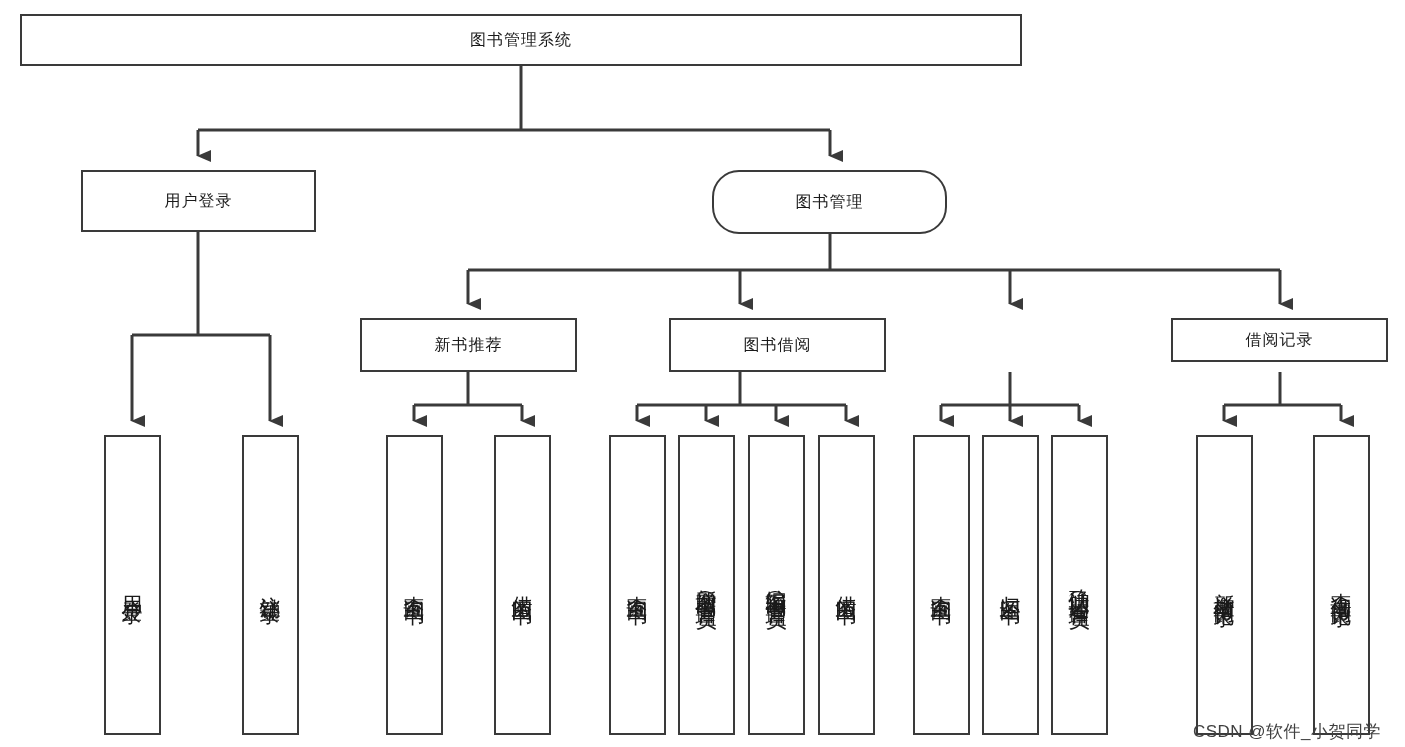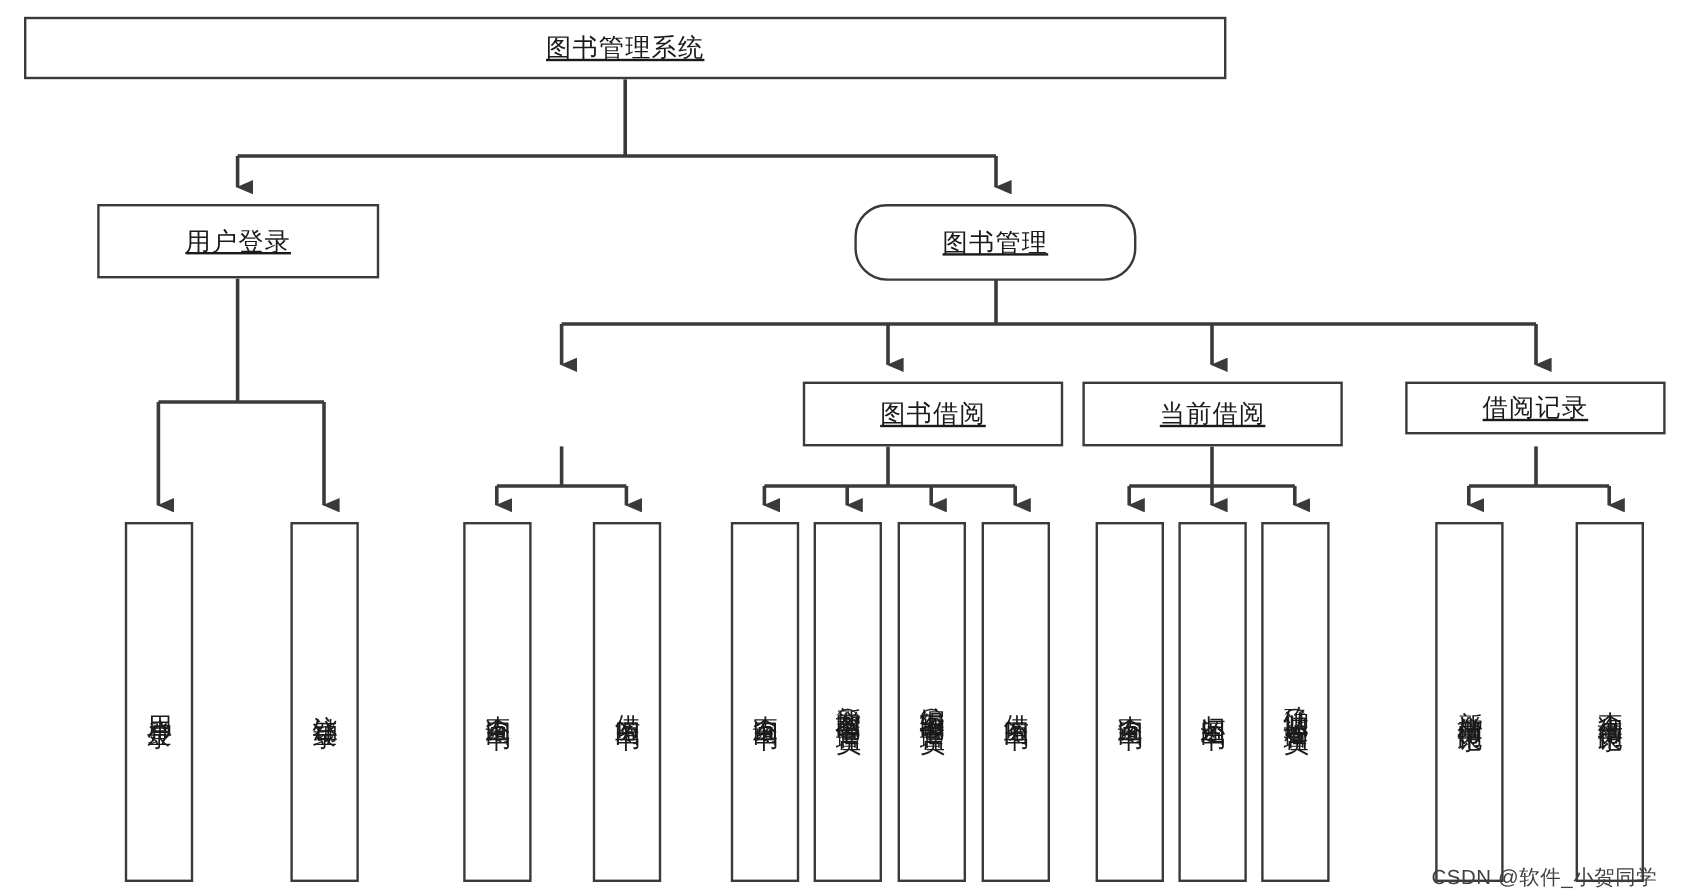--- a/index.html
+++ b/index.html
@@ -30,23 +30,22 @@
     position: absolute;
     box-sizing: border-box;
     background: #ffffff;
     border: 2px solid #3a3a3a;
     display: flex;
     align-items: center;
     justify-content: center;
     color: #1a1a1a;
   }
   .node.horiz {
-    font-size: 21px;
+    font-size: 16px;
     letter-spacing: 1px;
-    text-decoration: underline;
   }
   .node.vert {
     writing-mode: vertical-rl;
     text-orientation: upright;
     font-size: 21px;
     letter-spacing: 3px;
     line-height: 1;
     padding: 4px 0;
   }
   .node.vert .vlabel {
@@ -124,25 +123,25 @@
     <span>图书管理系统</span>
   </div>
 
   <div class="node horiz" style="left:81px; top:170px; width:235px; height:62px;">
     <span>用户登录</span>
   </div>
   <div class="node horiz" style="left:712px; top:170px; width:235px; height:64px;border-radius:27px;">
     <span>图书管理</span>
   </div>
 
+  <div class="node horiz" style="left:360px; top:318px; width:217px; height:54px;">
+    <span>新书推荐</span>
+  </div>
   <div class="node horiz" style="left:632px; top:318px; width:217px; height:54px;margin-left:37px;">
     <span>图书借阅</span>
-  </div>
-  <div class="node horiz" style="left:902px; top:318px; width:217px; height:54px;">
-    <span>当前借阅</span>
   </div>
   <div class="node horiz" style="left:1171px; top:318px; width:217px; height:44px;">
     <span>借阅记录</span>
   </div>
 
   <div class="node vert" style="left:104px; top:435px; width:57px; height:300px;">
     <span class="vlabel">用户登录</span>
   </div>
   <div class="node vert" style="left:242px; top:435px; width:57px; height:300px;">
     <span class="vlabel">注销登录</span>

